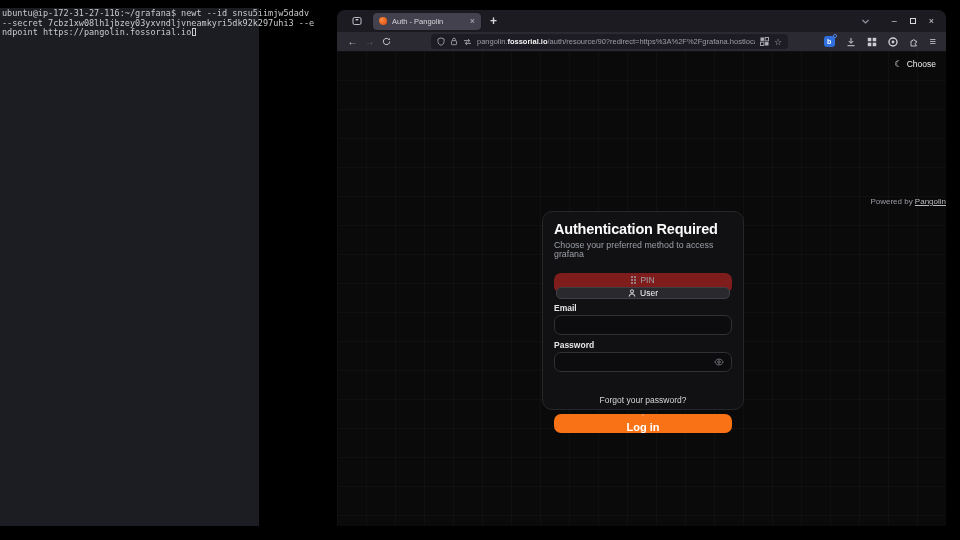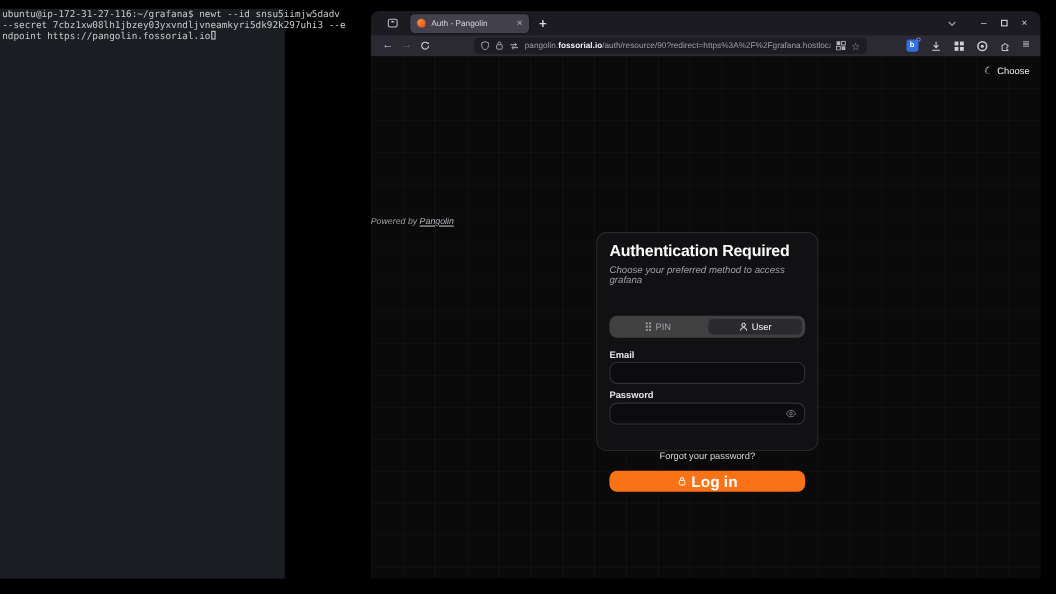--- a/index.html
+++ b/index.html
@@ -57,48 +57,48 @@
 
   
   .content { position:relative; height:475px; background:#0a0a0a;
              background-image:
                linear-gradient(rgba(255,255,255,.022) 1px, transparent 1px),
                linear-gradient(90deg, rgba(255,255,255,.022) 1px, transparent 1px);
              background-size:29px 29px; }
   .theme-toggle { position:absolute; top:8px; right:10px; display:flex; align-items:center;
                   gap:4px; color:#ededef; font-size:8.5px; }
   .moon { font-size:9px; color:#ededef; }
-  .powered { position:absolute; top:146px; left:0; width:100%; text-align:left;
-             font-size:8px; color:#9d9da6;font-style:italic; }
+  .powered { position:absolute; top:146px; left:0; width:100%; text-align:right;
+             font-size:8px; color:#9d9da6; }
   .powered a { color:#b9b9c2; text-decoration:underline; }
 
   .card { position:absolute; left:205px; top:160px; width:202px; height:199px;
           background:#111113; border:1px solid #27272b; border-radius:10px;
           padding:10px 11px; }
   .card-title { font-size:14.5px; font-weight:bold; color:#fafafa; letter-spacing:-.2px;
                 line-height:15px; }
-  .card-sub { margin-top:4px; font-size:8.8px; color:#9ca0a8; line-height:9px;font-style:italic; }
-  .tabs { margin-top:28px; height:20px; background:#404040; border-radius:7px;
-          display:flex; padding:2px; gap:2px; }
+  .card-sub { margin-top:4px; font-size:8.8px; color:#9ca0a8; line-height:9px; }
+  .tabs { margin-top:14px; height:20px; background:#7f1d1d; border-radius:7px;
+          display:flex; padding:2px; gap:2px;flex-direction:column; }
   .tabbtn { flex:1; display:flex; align-items:center; justify-content:center; gap:4px;
             font-size:8.5px; color:#9ca0a8; border-radius:5px; }
   .tabbtn.active { background:#29292e; color:#fafafa; border:1px solid #3f3f46; }
   .pin-dots { display:grid; grid-template-columns:2px 2px; grid-gap:1px; }
   .pin-dots i { width:2px; height:2px; background:currentColor; border-radius:1px; }
   .field-label { display:block; margin-top:11px; height:8px; font-size:8.5px;
                  font-weight:bold; color:#e6e6ea; line-height:8px; }
   .field-label.pw { margin-top:6px; }
   .input { position:relative; margin-top:3px; height:20px; background:#0c0c0e;
            border:1px solid #303036; border-radius:7px; }
   .eye { position:absolute; right:7px; top:5px; color:#8f929a; display:flex; }
   .forgot { margin-top:24px; height:9px; text-align:center; font-size:8.5px;
             color:#d6d6da; line-height:9px; }
   .login-btn { margin-top:9px; height:19px; border-radius:7px; display:flex;
-               align-items:center; justify-content:center; gap:5px;
-               color:#ffffff; font-size:14px; font-weight:bold; }
+               align-items:center; justify-content:flex-start; gap:5px;
+               color:#ffffff; font-size:11px; font-weight:bold;flex-direction:column; }
 </style>
 </head>
 <body>
 
 <div class="stage">
 
   <div class="terminal">
     <div class="term-line">ubuntu@ip-172-31-27-116:~/grafana$ newt --id snsu5iimjw5dadv</div>
     <div class="term-line">--secret 7cbz1xw08lh1jbzey03yxvndljvneamkyri5dk92k297uhi3 --e</div>
     <div class="term-line"><span>ndpoint https://pangolin.fossorial.io</span><span class="cursor"></span></div>

